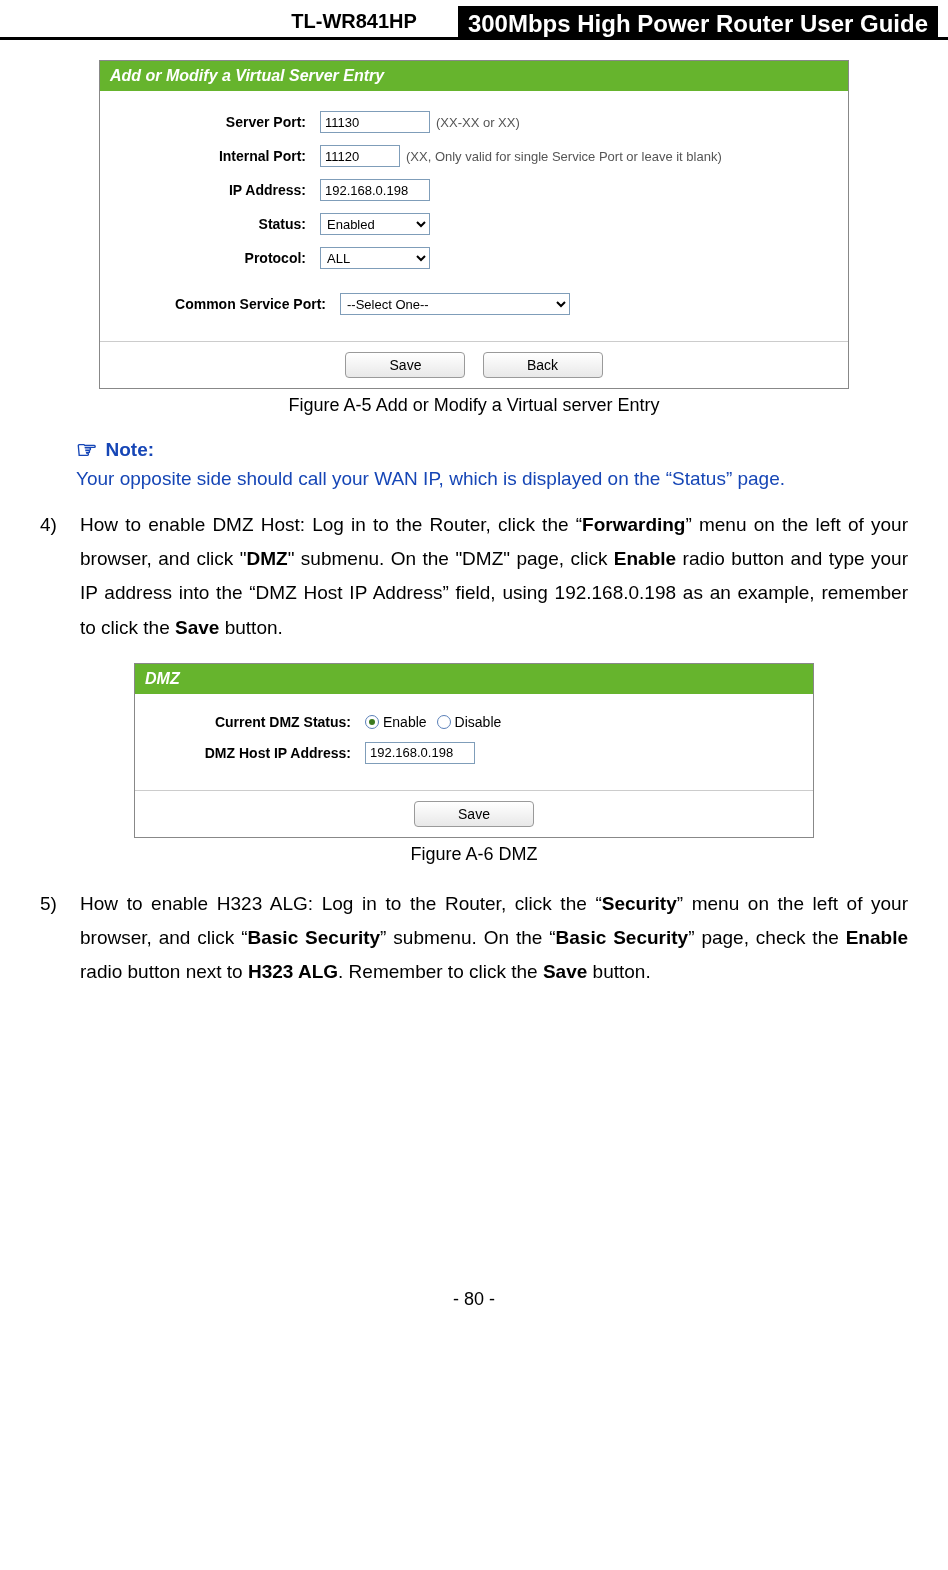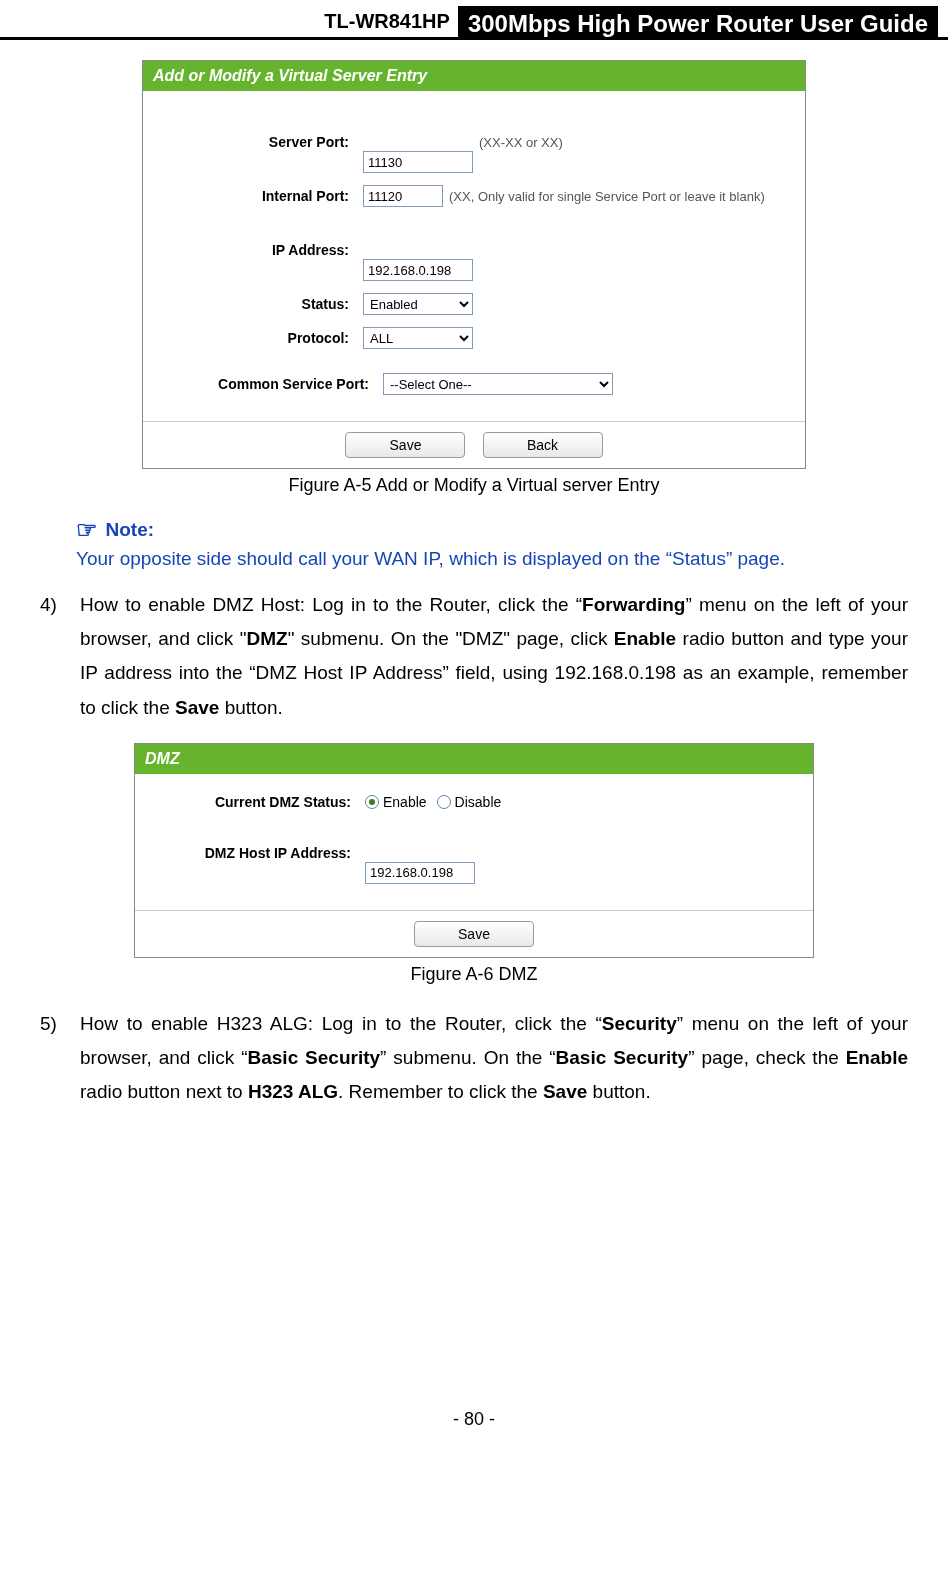--- a/index.html
+++ b/index.html
@@ -15,20 +15,21 @@
     width: 948px;
     padding: 0;
   }
   .header-bar {
     display: flex;
     justify-content: flex-end;
     align-items: stretch;
     border-bottom: 3px solid #000;
     height: 34px;
     padding-right: 10px;
+    gap: 33px;
   }
   .header-model {
     font-weight: bold;
     font-size: 20px;
     padding: 4px 8px 0 0;
     color: #000;
   }
   .header-title-wrap {
     background: #000;
     color: #fff;
@@ -37,21 +38,21 @@
     padding: 4px 10px 0 10px;
     display: flex;
     align-items: center;
   }
   .content { padding: 20px 40px 0 40px; }
   .panel {
     border: 1px solid #888;
     margin: 0 auto;
     background: #fff;
   }
-  .panel-a5 { width: 664px; }
+  .panel-a5 { width: 750px; }
   .panel-a6 { width: 680px; }
   .panel-head {
     background: #66b42d;
     color: #fff;
     font-weight: bold;
     font-style: italic;
     font-size: 16px;
     padding: 6px 10px;
   }
   .panel-body {
@@ -74,21 +75,21 @@
     font-size: 13px;
     color: #555;
     padding-left: 6px;
   }
   input.txt {
     height: 22px;
     border: 1px solid #7f9db9;
     padding: 1px 4px;
     font-size: 13px;
   }
-  .txt-110 { width: 110px; margin-top: 40px; }
+  .txt-110 { width: 110px; }
   .txt-80  { width: 80px; }
   .sel {
     height: 22px;
     border: 1px solid #7f9db9;
     background: #fff;
     font-size: 13px;
     padding: 1px 2px;
   }
   .sel-100 { width: 110px; }
   .sel-200 { width: 230px; }

